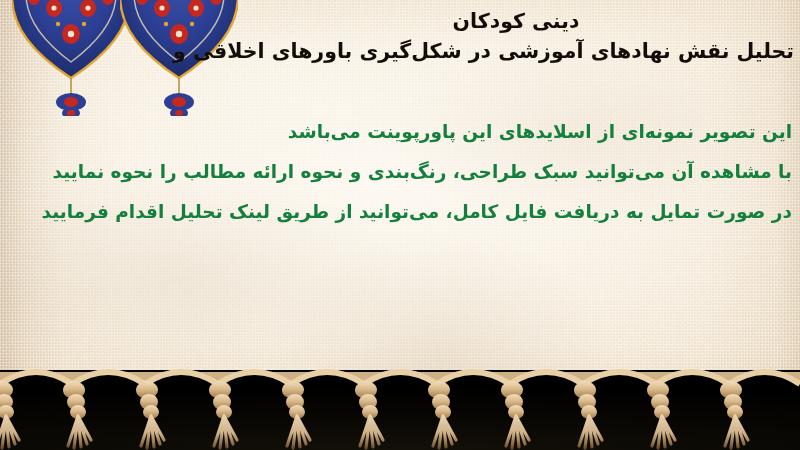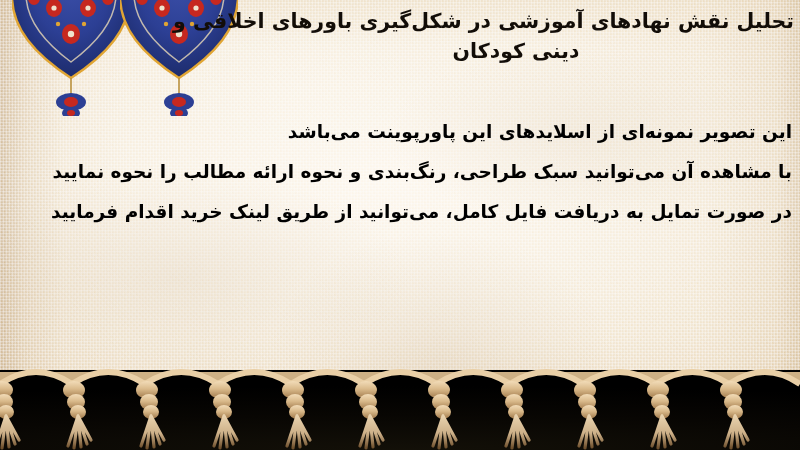--- a/index.html
+++ b/index.html
@@ -107,21 +107,21 @@
   .body-block {
     position:absolute;
     top:112px; right:8px; width:790px;
     direction:rtl;
     text-align:right;
   }
   .body-line {
     font-family:"DejaVu Sans", sans-serif;
     font-size:18.5px;
     font-weight:700;
-    color:#000000;
+    color:#15803d;
     line-height:40px;
     letter-spacing:-0.2px;
     white-space:nowrap;
   }
 
   
   .fringe-zone {
     position:absolute;
     left:0; bottom:0; width:800px; height:96px;
   }
@@ -236,28 +236,28 @@
         <ellipse cx="59" cy="136" rx="15" ry="9" fill="#2c3f94"></ellipse>
         <ellipse cx="59" cy="136" rx="7" ry="5" fill="#c6281f"></ellipse>
         <ellipse cx="59" cy="147" rx="9" ry="6" fill="#2c3f94"></ellipse>
         <ellipse cx="59" cy="147" rx="4" ry="3" fill="#c6281f"></ellipse>
       </g>
     </svg>
 
   </div>
 
   <div class="title-block">
+    <div class="title-line">دینی کودکان</div>
     <div class="title-line">تحلیل نقش نهادهای آموزشی در شکل‌گیری باورهای اخلاقی و</div>
-    <div class="title-line">دینی کودکان</div>
   </div>
 
   <div class="body-block">
     <div class="body-line">این تصویر نمونه‌ای از اسلایدهای این پاورپوینت می‌باشد</div>
     <div class="body-line">با مشاهده آن می‌توانید سبک طراحی، رنگ‌بندی و نحوه ارائه مطالب را نحوه نمایید</div>
-    <div class="body-line">در صورت تمایل به دریافت فایل کامل، می‌توانید از طریق لینک خرید اقدام فرمایید</div>
+    <div class="body-line">در صورت تمایل به دریافت فایل کامل، می‌توانید از طریق لینک تحلیل اقدام فرمایید</div>
   </div>
 
   <div class="fringe-zone">
     <div class="fringe-black"></div>
 
     <svg class="scallops" viewBox="0 0 800 96" preserveAspectRatio="none">
       <defs>
         <linearGradient id="knotG" x1="0" y1="0" x2="0" y2="1">
           <stop offset="0%" stop-color="#f2dcb8"></stop>
           <stop offset="45%" stop-color="#d9b98a"></stop>

